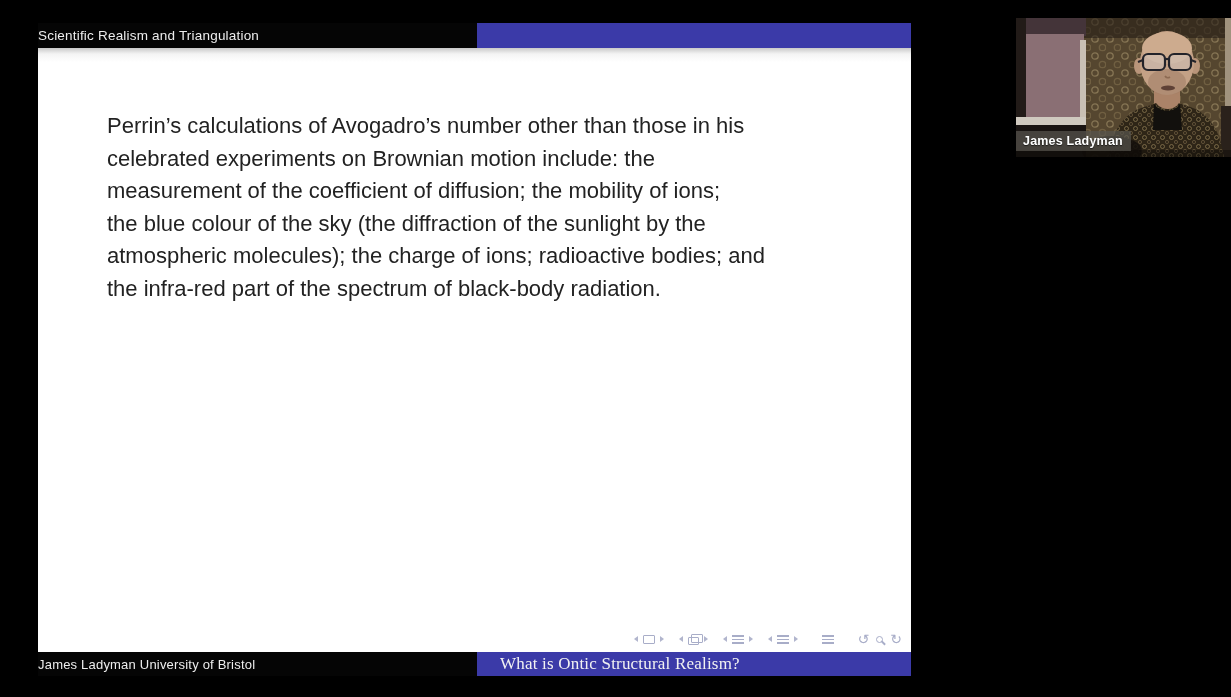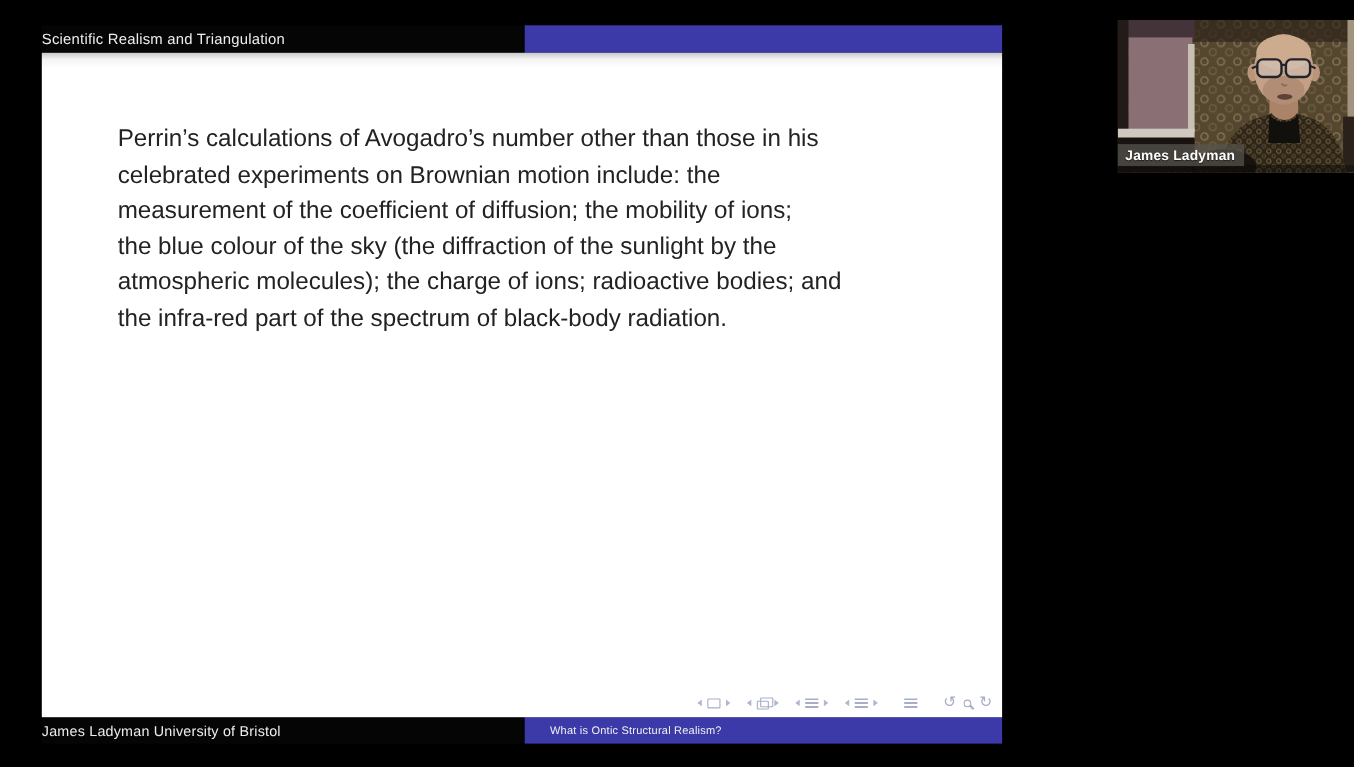--- a/index.html
+++ b/index.html
@@ -16,21 +16,21 @@
   .slide { position: absolute; left: 38px; top: 23px; width: 873px; height: 653px; }
   .headbar, .footbar { display: flex; width: 100%; }
   .headbar { height: 25px; }
   .footbar { height: 24px; }
   .bar-left-black { width: 439px; background: #050505; color: #ededed;
                     display: flex; align-items: center; }
   .bar-right-blue { width: 434px; background: var(--accent, #3b3aa8); color: #f2f2f2;
                     display: flex; align-items: center; }
   .headbar .bar-left-black { padding-right: 22px; font-size: 13.5px; letter-spacing: 0.2px; }
   .footbar .bar-left-black { padding-right: 39px; font-size: 13px; letter-spacing: 0.2px; }
-  .footbar .bar-right-blue { padding-left: 23px; font-size: 10px; letter-spacing: 0.2px; }
+  .footbar .bar-right-blue { padding-left: 23px; font-size: 17px; letter-spacing: 0.2px; font-family: Liberation Serif, serif; }
 
   .slide-body { position: relative; width: 100%; height: 604px;
                 background: linear-gradient(#c9c9c9 0px, #f4f4f4 6px, #ffffff 14px);
                 padding: 62px 45px 0 69px; }
   .slide-body p { color: var(--slide-text, #222); font-size: 22px; line-height: 32.5px;
                   white-space: pre-line; margin-bottom: 19px; max-width: 760px; }
 
   
   .navbar { position: absolute; right: 9px; bottom: 7px; display: flex; align-items: center;
             color: var(--nav, #a8adc8); }

